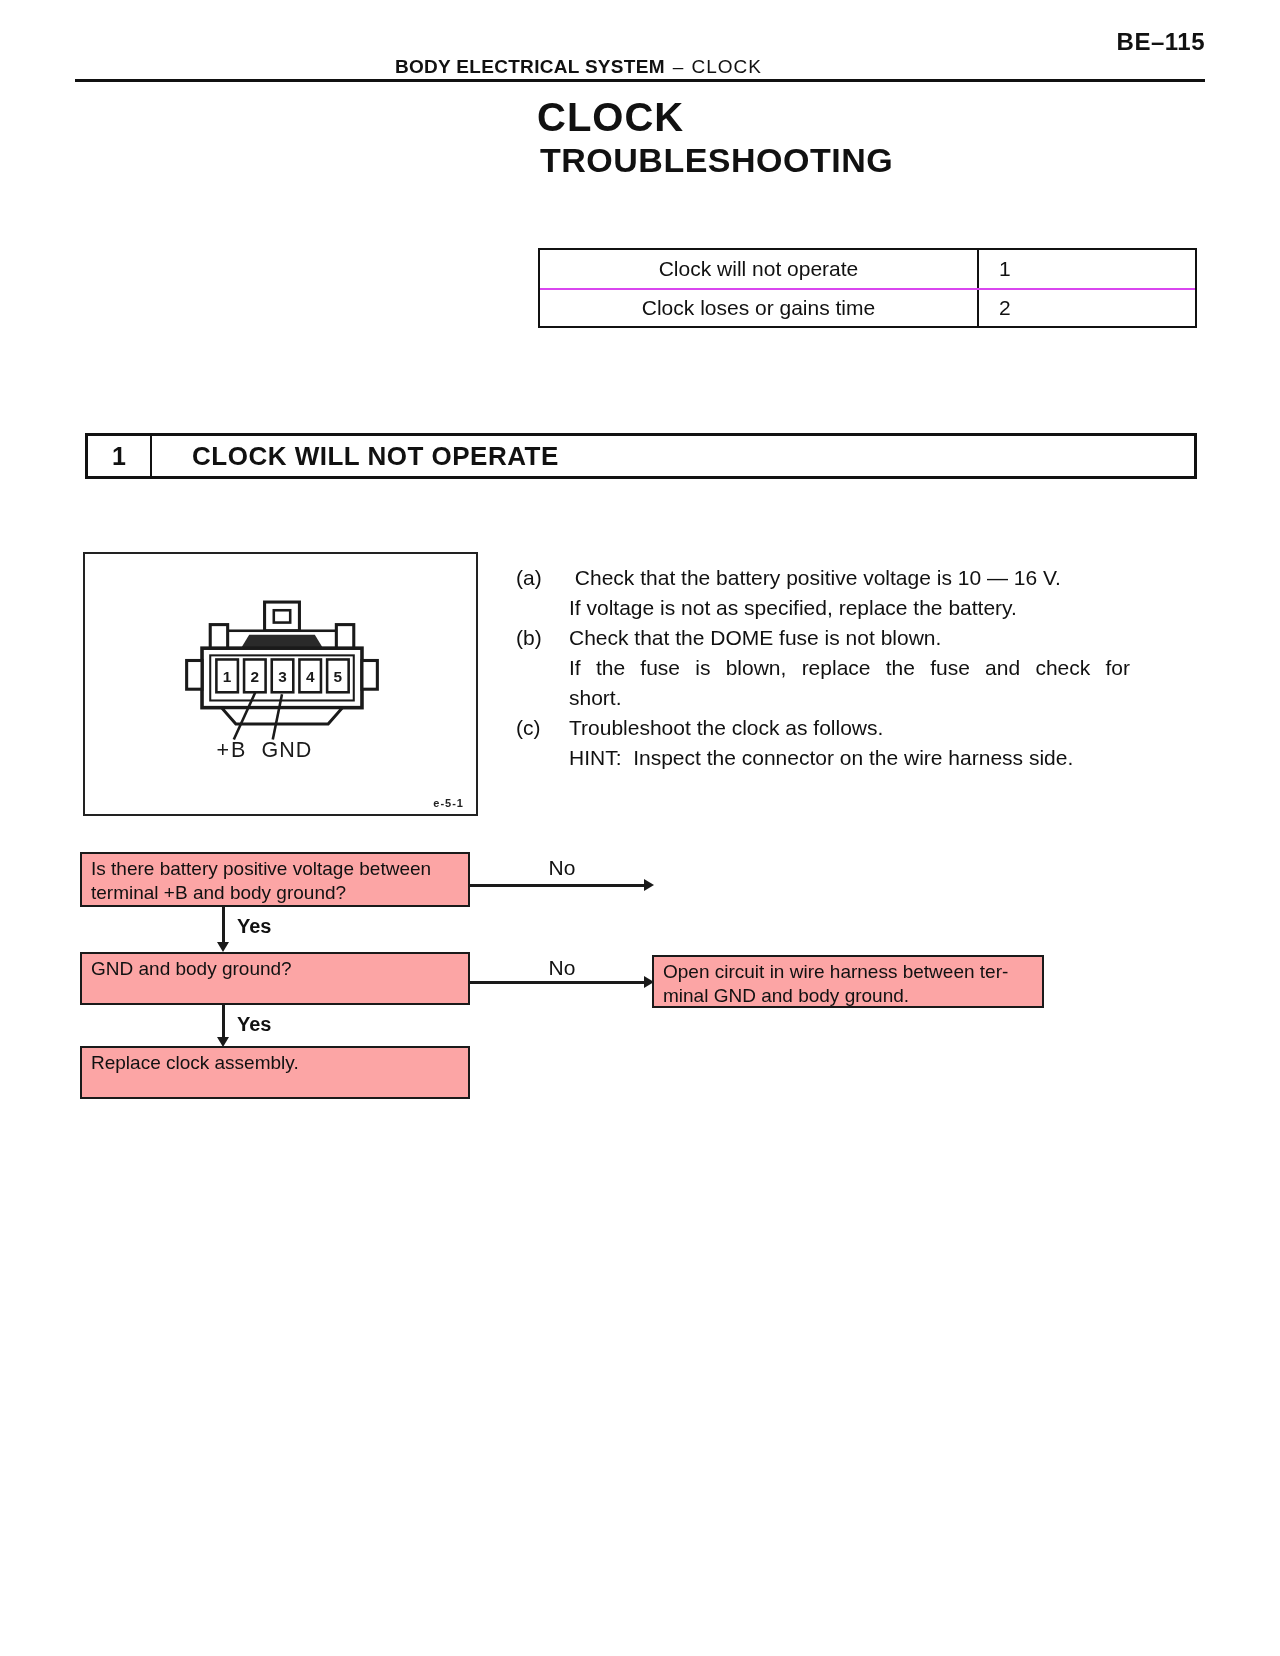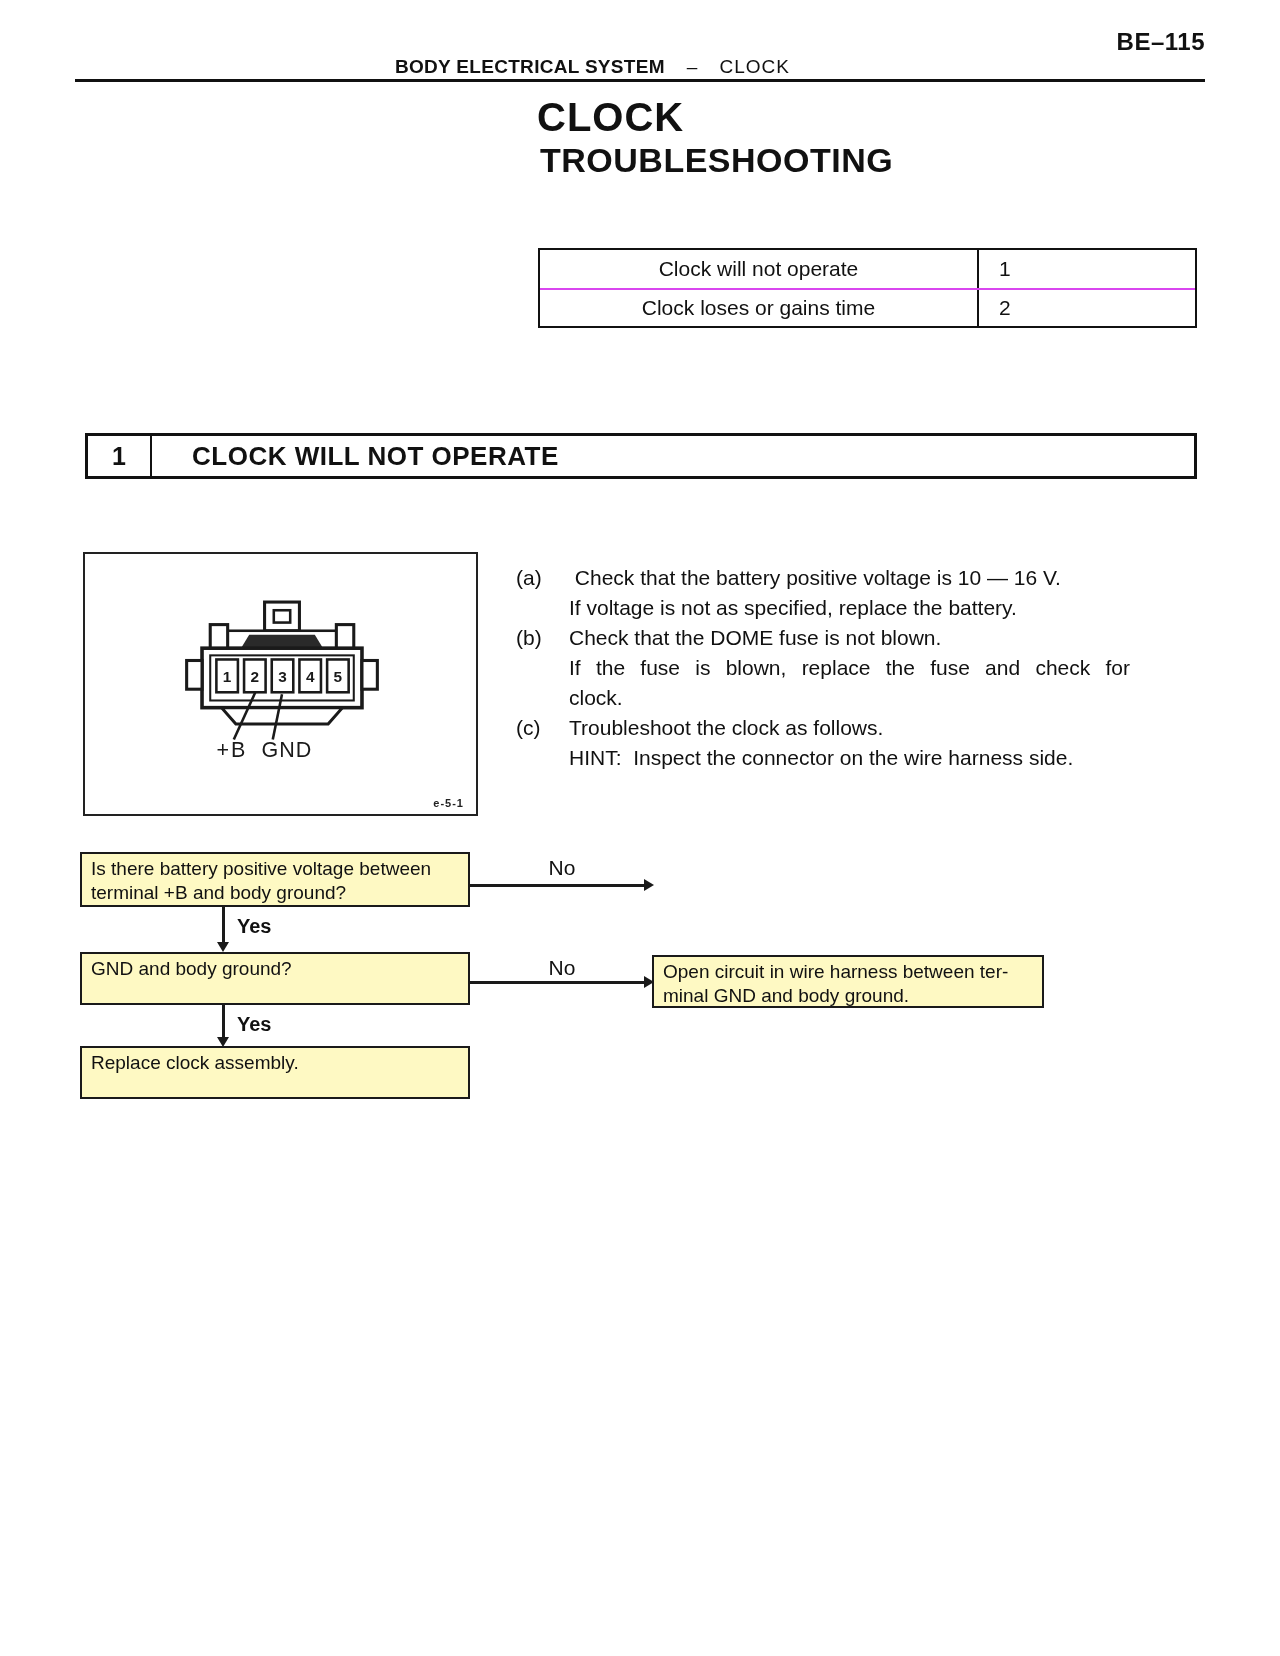--- a/index.html
+++ b/index.html
@@ -8,21 +8,21 @@
     position:relative; width:1280px; height:1656px; margin:0 auto;
     background:#ffffff; color:#111111;
     font-family:"Liberation Sans", sans-serif;
     overflow:hidden;
   }
   .abs { position:absolute; }
 
   
   .page-number { top:28px; left:1040px; width:165px; text-align:right;
     font-size:24px; font-weight:700; letter-spacing:.5px; }
-  .running-header { top:56px; left:395px; display:flex; align-items:baseline; gap:22px;
+  .running-header { top:56px; left:395px; display:flex; align-items:baseline; gap:8px;
     font-size:19px; }
   .running-header .rh-section { font-weight:700; letter-spacing:.3px; }
   .running-header .rh-topic { font-weight:400; letter-spacing:1px; }
   .header-rule { top:79px; left:75px; width:1130px; height:3px; background:#111; }
 
   .doc-title { top:95px; left:537px; font-size:40px; font-weight:700; letter-spacing:1px; }
   .doc-subtitle { top:141px; left:540px; font-size:34px; font-weight:700; letter-spacing:.5px; }
   .hint-line { top:195px; left:590px; font-size:21px; }
 
   
@@ -48,21 +48,21 @@
     font-weight:700; letter-spacing:1px; color:#222; }
 
   
   .steps { top:563px; left:516px; width:614px; font-size:21px; line-height:30px; }
   .step-line { display:flex; }
   .step-marker { width:53px; flex:none; }
   .step-text { flex:1; white-space:pre-wrap; }
   .step-text.justified { white-space:normal; text-align:justify; text-align-last:justify; }
 
   
-  .flow-box { border:2.5px solid #1a1a1a; background:#fef9c3; padding:3px 9px;
+  .flow-box { border:2.5px solid #1a1a1a; background:#fca5a5; padding:3px 9px;
     font-size:19px; line-height:24px; }
   .flow-box .fb-line { white-space:nowrap; }
   .q1 { top:852px; left:80px; width:390px; height:55px; }
   .r1 { top:856px; left:652px; width:392px; height:53px; }
   .q2 { top:952px; left:80px; width:390px; height:53px; }
   .r2 { top:955px; left:652px; width:392px; height:53px; }
   .final-box { top:1046px; left:80px; width:390px; height:53px; }
 
   .no-label { font-size:21px; width:44px; text-align:center; }
   .no1 { top:856px; left:540px; }
@@ -174,21 +174,21 @@
     <div class="step-line">
       <span class="step-marker">(b)</span>
       <span class="step-text">Check that the DOME fuse is not blown.</span>
     </div>
     <div class="step-line">
       <span class="step-marker"></span>
       <span class="step-text justified">If the fuse is blown, replace the fuse and check for</span>
     </div>
     <div class="step-line">
       <span class="step-marker"></span>
-      <span class="step-text">clock.</span>
+      <span class="step-text">short.</span>
     </div>
     <div class="step-line">
       <span class="step-marker">(c)</span>
       <span class="step-text">Troubleshoot the clock as follows.</span>
     </div>
     <div class="step-line">
       <span class="step-marker"></span>
       <span class="step-text">HINT:  Inspect the connector on the wire harness side.</span>
     </div>
   </div>

